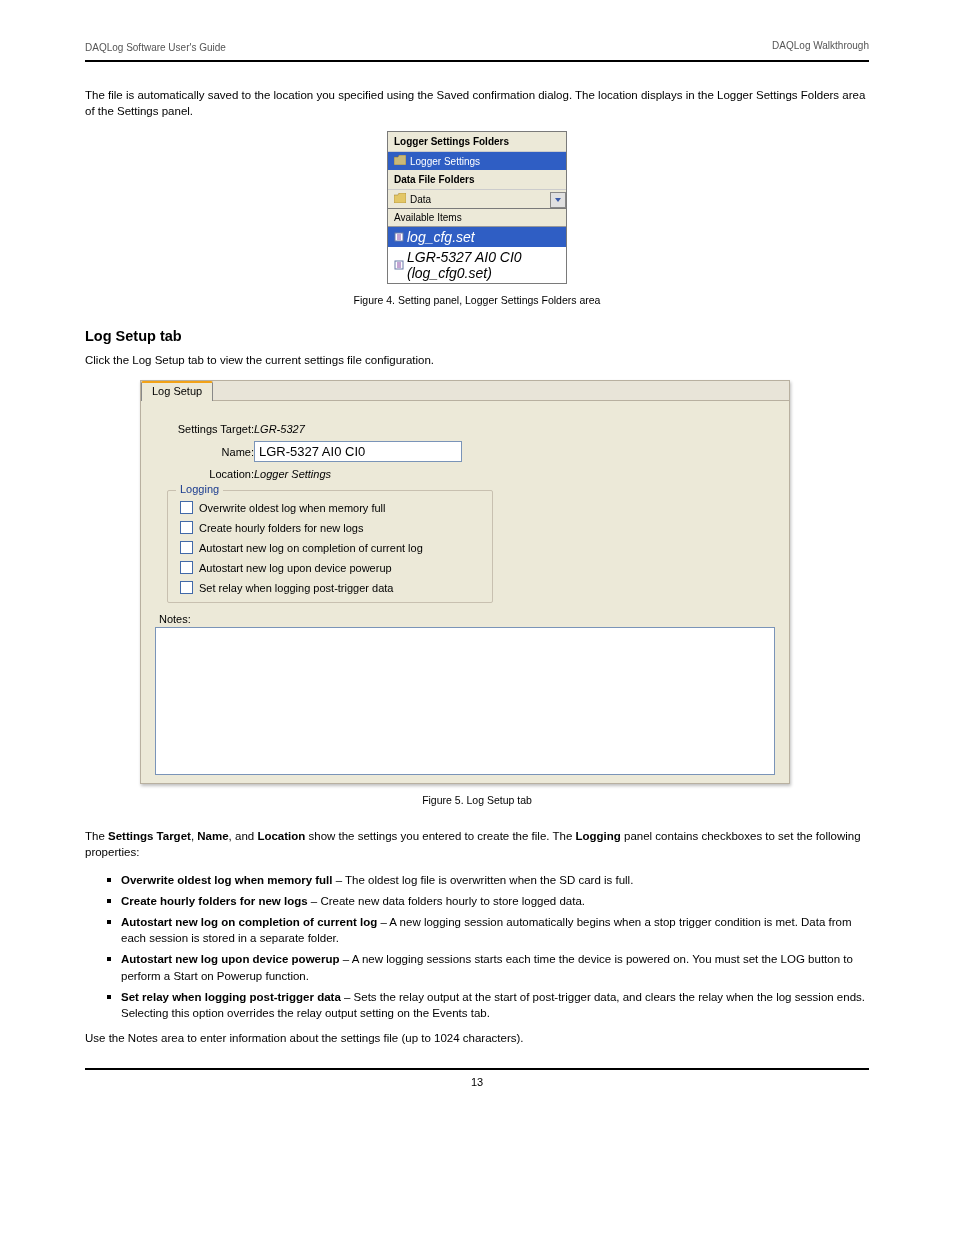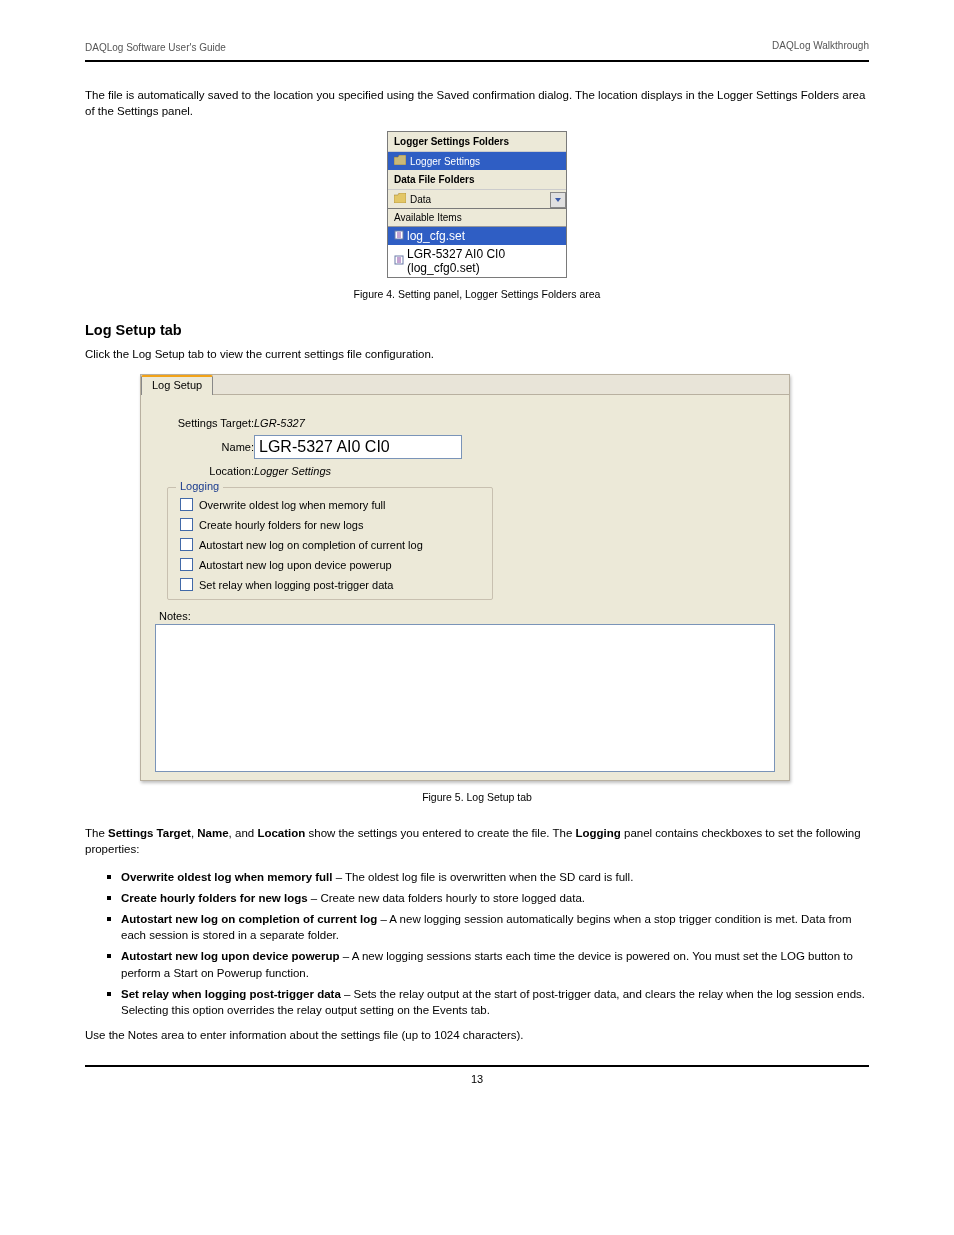--- a/index.html
+++ b/index.html
@@ -18,34 +18,34 @@
   
   .small-panel { width: 180px; margin: 12px auto 8px auto; border: 1px solid #7a7a7a; background: #ece9d8; font-size: 10px; }
   .sp-header { padding: 4px 6px; font-weight: bold; border-bottom: 1px solid #ccc; background: #ece9d8; }
   .sp-item { padding: 3px 6px; display: flex; align-items: center; gap: 4px; }
   .sp-item.selected { background: #2f5ec4; color: #fff; }
   .sp-scroll { position: relative; }
   .sp-scroll-btn { position: absolute; right: 0; bottom: 0; width: 16px; height: 16px; background: #e0e0e0; border: 1px solid #888; display:flex; align-items:center; justify-content:center; }
   .sp-scroll-btn svg { width:8px; height:8px; }
   .sp-available { background:#ece9d8; border-top:1px solid #7a7a7a; padding: 3px 6px; font-size:10px; }
   .sp-list { border-top:1px solid #999; }
-  .sp-list-item { padding:2px 6px; font-size:12px; display:flex; align-items:center; gap:3px; background:#fff;}
+  .sp-list-item { padding:2px 6px; font-size:14px; display:flex; align-items:center; gap:3px; background:#fff;font-style:italic;}
   .sp-list-item.sel { background:#2f5ec4; color:#fff; }
   .sp-icon-small svg { width:10px; height:10px; }
   .folder-icon svg { width:12px; height:10px; }
 
   
   .tab-panel-wrap { width: 650px; margin: 6px 0 10px 55px; border:1px solid #b8b0a0; box-shadow: 1px 2px 3px rgba(0,0,0,0.25); }
   .tabbar { height: 20px; position: relative; border-bottom:1px solid #b8b0a0; background:#e8e4d8; }
   .tab { position:absolute; top:0; left:0; height:20px; padding:2px 10px 0 10px; background:#ece9d8; border:1px solid #888; border-bottom:none; border-top:2px solid #f2a217; font-size:11px; border-radius:2px 2px 0 0; }
   .tab-body { background:#ece9d8; padding:22px 8px 6px 8px; }
   .form-row { display:flex; align-items:center; margin-bottom:6px; font-size:11px; }
   .form-label { width:105px; text-align:right; padding-right:0; }
   .form-value { font-size:11px;font-style:italic; }
-  .text-input { border:1px solid #7a94b8; padding:2px 4px; font-size:16px; width:208px; background:#fff; font-family:inherit; }
+  .text-input { border:1px solid #7a94b8; padding:2px 4px; font-size:13px; width:208px; background:#fff; font-family:inherit; }
   .fieldset { border:1px solid #c8c0b0; border-radius:2px; padding:10px 12px 8px 12px; margin:10px 0 6px 18px; width:326px; position:relative; }
   .fieldset-legend { position:absolute; top:-8px; left:8px; background:#ece9d8; padding:0 4px; color:#1a3b8e; font-size:11px; }
   .cbrow { display:flex; align-items:center; gap:6px; font-size:11px; margin-bottom:7px; }
   .cbrow:last-child { margin-bottom:0;}
   .cb { width:13px; height:13px; border:1px solid #4169a8; background:#fff; flex-shrink:0; }
   .notes-label { font-size:11px; padding:4px 0 2px 10px; }
   .notes-box { margin:0 6px 2px 6px; border:1px solid #7a94b8; background:#fff; height:148px; }
 
   .bullets { margin: 8px 0 8px 22px; }
   .bullets li { font-size:11.5px; line-height:1.45; margin-bottom:4px; list-style:none; position:relative; padding-left:14px; }

